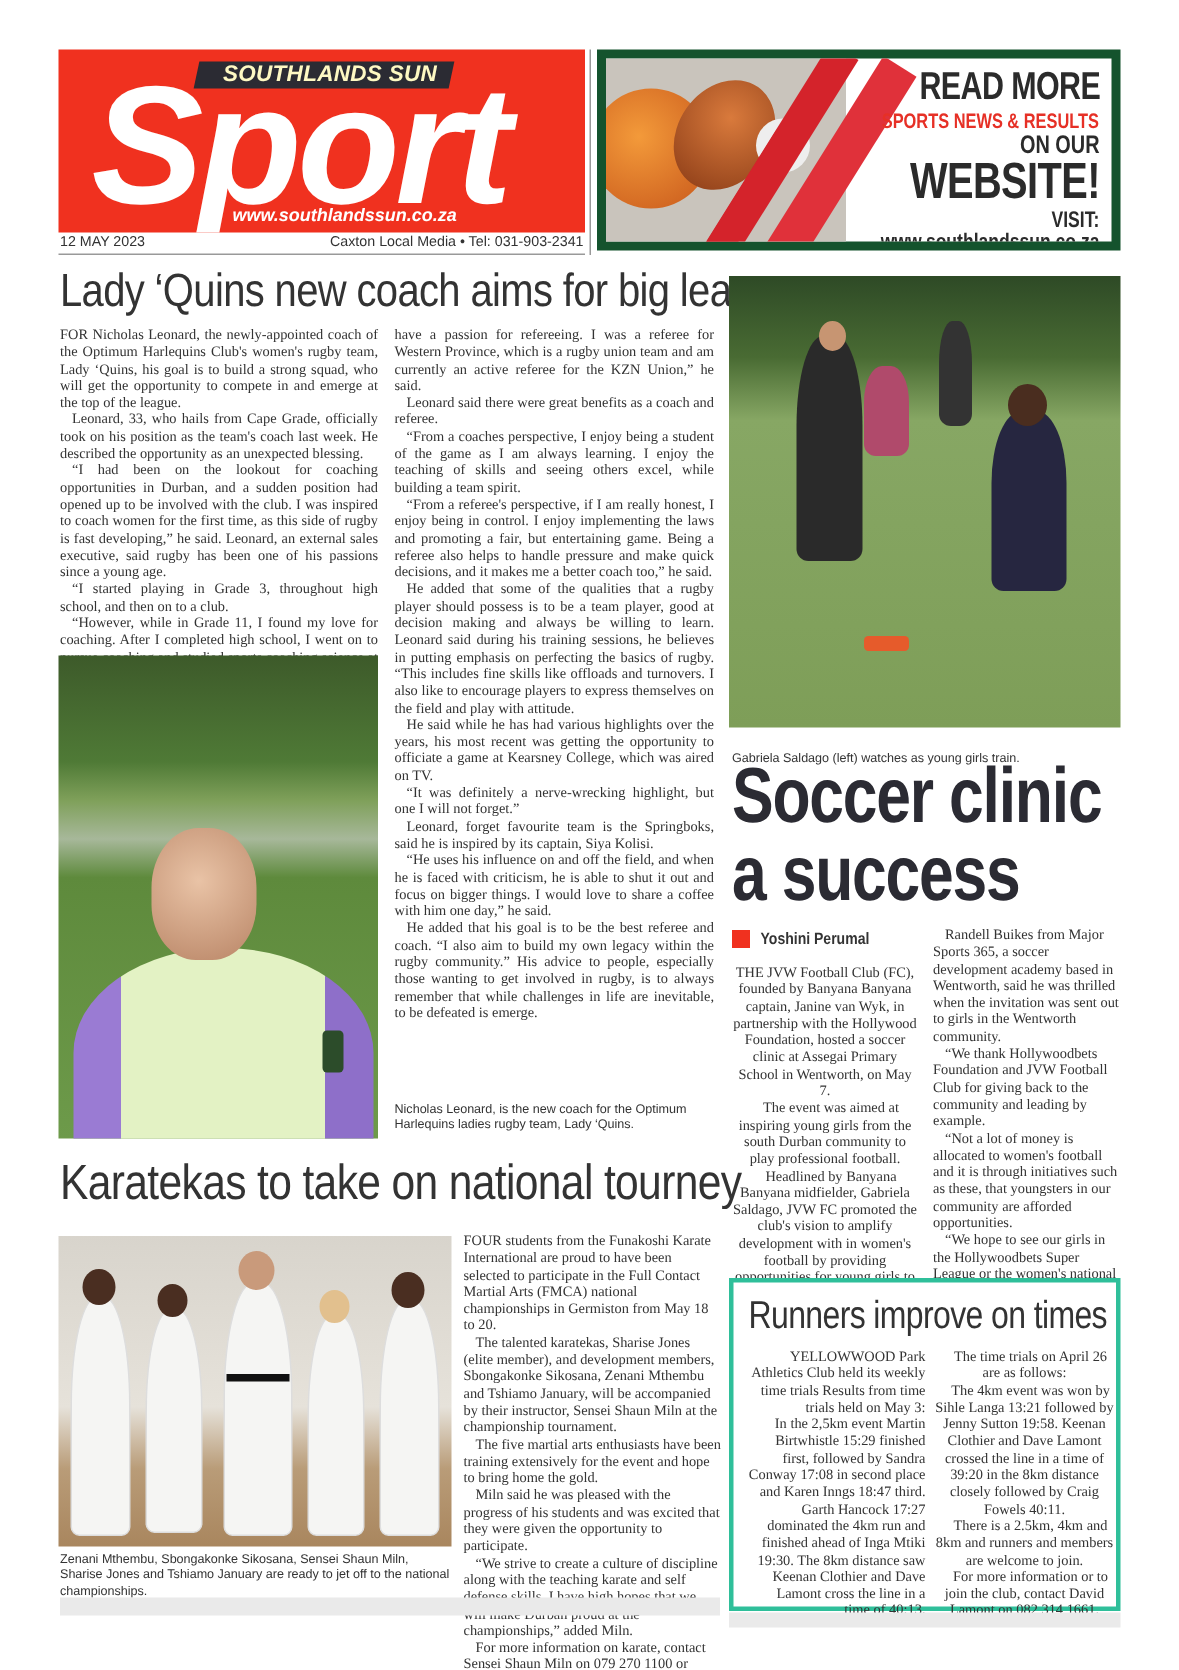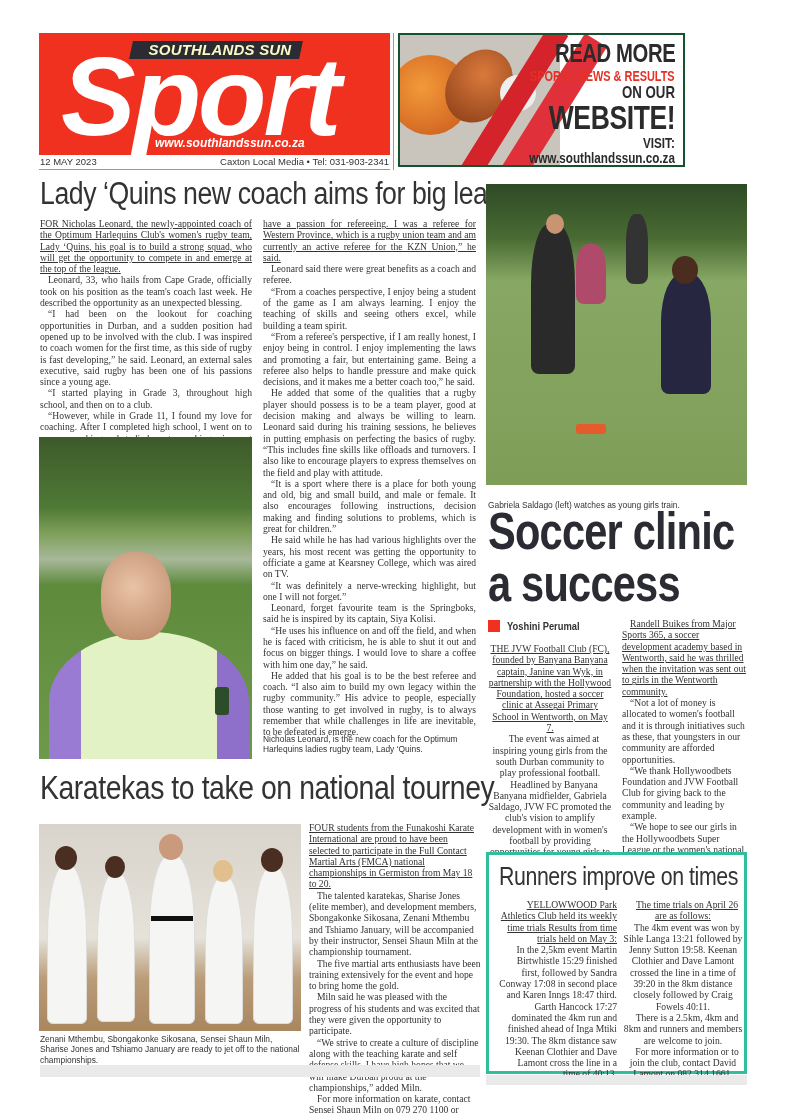--- a/index.html
+++ b/index.html
@@ -13,21 +13,21 @@
   .mast-tag { position: absolute; left: 92px; top: 8px; width: 170px; height: 18px; background: #2b2b33; transform: skewX(-12deg); }
   .mast-tag-text { position: absolute; left: 96px; top: 7px; width: 170px; text-align: center; color: #fef9c3; font: italic bold 15px/20px "Liberation Sans", sans-serif; letter-spacing: 0.2px; }
   .mast-sport { position: absolute; left: 22px; top: 4px; font: italic bold 112px/120px "Liberation Sans", sans-serif; color: #fff; letter-spacing: -3px; }
   .mast-url { position: absolute; left: 116px; top: 102px; font: italic bold 12px/16px "Liberation Sans", sans-serif; color: #fff; }
   .mast-date { left: 40px; top: 156px; font: 9.5px/12px "Liberation Sans", sans-serif; color: #333; }
   .mast-pub { left: 195px; top: 156px; width: 194px; text-align: right; font: 9.5px/12px "Liberation Sans", sans-serif; color: #333; }
   .mast-rule { left: 39px; top: 169px; width: 351px; height: 1px; background: #999; }
   .mast-vrule { left: 393px; top: 33px; width: 1px; height: 137px; background: #999; }
 
   
-  .promo { left: 398px; top: 33px; width: 287px; height: 134px; border: 2px solid #14532d; overflow: hidden; background: #fff; }
+  .promo { left: 398px; top: 33px; width: 349px; height: 134px; border: 6px solid #14532d; overflow: hidden; background: #fff; }
   .promo-art { position: absolute; left: 0; top: 0; width: 160px; height: 134px; background: #c9c4bc; }
   .ball-basket { position: absolute; left: -10px; top: 20px; width: 80px; height: 80px; border-radius: 50%; background: radial-gradient(circle at 40% 40%, #f39a3a, #c7561a); }
   .ball-rugby { position: absolute; left: 48px; top: 12px; width: 62px; height: 78px; border-radius: 50%; background: radial-gradient(circle at 45% 35%, #d97a3c, #8a3b16); transform: rotate(35deg); }
   .ball-white { position: absolute; left: 100px; top: 40px; width: 36px; height: 36px; border-radius: 50%; background: #eee; }
   .stripe1 { position: absolute; left: 95px; top: -20px; width: 22px; height: 200px; background: #d4232b; transform: rotate(32deg); }
   .stripe2 { position: absolute; left: 130px; top: -10px; width: 26px; height: 200px; background: #e0313a; transform: rotate(32deg); }
   .stripe3 { position: absolute; left: 70px; top: 40px; width: 18px; height: 160px; background: #b41a22; transform: rotate(32deg); }
   .promo-text { position: absolute; right: 8px; text-align: right; font-family: "Liberation Sans", sans-serif; font-weight: bold; transform-origin: right top; }
   .p-read { top: 4px; font-size: 26px; line-height: 28px; color: #2b2b2b; transform: scaleX(0.78); letter-spacing: -0.5px; }
   .p-sports { top: 33px; font-size: 14px; line-height: 16px; color: #e63026; transform: scaleX(0.78); }
@@ -38,21 +38,21 @@
 
   
   .hl-thin { font-family: "Liberation Sans", sans-serif; color: #333; font-weight: normal; letter-spacing: -0.5px; transform-origin: left top; }
   .hl-quins { left: 40px; top: 176px; font-size: 31px; line-height: 36px; transform: scaleX(0.86); white-space: nowrap; }
   .hl-karate { left: 40px; top: 768px; font-size: 33px; line-height: 40px; transform: scaleX(0.86); white-space: nowrap; }
   .hl-soccer { left: 488px; top: 506px; font: bold 52px/50px "Liberation Sans", sans-serif; color: #2b2b33; letter-spacing: -1px; transform: scaleX(0.80); transform-origin: left top; white-space: nowrap; }
 
   
   .bt { font: 9.6px/11.3px "Liberation Serif", serif; color: #333; text-align: justify; }
   .bt p { text-indent: 8px; }
-  .bt p:first-child { text-indent: 0; text-decoration: underline; }
+  .bt p:first-child { text-indent: 0; }
   .caption { font: 8.4px/10.4px "Liberation Sans", sans-serif; color: #333; }
 
   
   .photo { overflow: hidden; background: #6b8c4e; }
   .ph-coach { left: 39px; top: 437px; width: 213px; height: 322px; background: linear-gradient(180deg, #3d5a2a 0%, #4f7a36 22%, #7fa05a 30%, #a7b89a 38%, #5e8a3c 46%, #6d9a4a 100%); }
   .coach-head { position: absolute; left: 62px; top: 115px; width: 70px; height: 88px; border-radius: 45% 45% 42% 42%; background: radial-gradient(circle at 45% 40%, #e9c3a6, #b98566); }
   .coach-body { position: absolute; left: 10px; top: 195px; width: 200px; height: 140px; border-radius: 50% 50% 0 0; background: linear-gradient(90deg, #9a7bd3 0 16%, #e3f2c4 16% 84%, #8e6fc9 84%); }
   .coach-badge { position: absolute; left: 176px; top: 250px; width: 14px; height: 28px; border-radius: 3px; background: #2c4c2a; }
 
   .ph-soccer { left: 486px; top: 184px; width: 261px; height: 301px; background: linear-gradient(180deg, #2e4a26 0%, #496b33 18%, #87a764 32%, #7e9e58 100%); }
@@ -111,21 +111,20 @@
   <p>“I started playing in Grade 3, throughout high school, and then on to a club.</p>
   <p>“However, while in Grade 11, I found my love for coaching. After I completed high school, I went on to pursue coaching and studied sports coaching science at the Exercise Teachers Academy. Besides coaching, I</p>
 </div>
 
 <div class="abs bt" style="left:263px; top:218px; width:213px;">
   <p style="text-indent:0">have a passion for refereeing. I was a referee for Western Province, which is a rugby union team and am currently an active referee for the KZN Union,” he said.</p>
   <p>Leonard said there were great benefits as a coach and referee.</p>
   <p>“From a coaches perspective, I enjoy being a student of the game as I am always learning. I enjoy the teaching of skills and seeing others excel, while building a team spirit.</p>
   <p>“From a referee's perspective, if I am really honest, I enjoy being in control. I enjoy implementing the laws and promoting a fair, but entertaining game. Being a referee also helps to handle pressure and make quick decisions, and it makes me a better coach too,” he said.</p>
   <p>He added that some of the qualities that a rugby player should possess is to be a team player, good at decision making and always be willing to learn. Leonard said during his training sessions, he believes in putting emphasis on perfecting the basics of rugby. “This includes fine skills like offloads and turnovers. I also like to encourage players to express themselves on the field and play with attitude.</p>
-  <p>“It is a sport where there is a place for both young and old, big and small build, and male or female. It also encourages following instructions, decision making and finding solutions to problems, which is great for children.”</p>
   <p>He said while he has had various highlights over the years, his most recent was getting the opportunity to officiate a game at Kearsney College, which was aired on TV.</p>
   <p>“It was definitely a nerve-wrecking highlight, but one I will not forget.”</p>
   <p>Leonard, forget favourite team is the Springboks, said he is inspired by its captain, Siya Kolisi.</p>
   <p>“He uses his influence on and off the field, and when he is faced with criticism, he is able to shut it out and focus on bigger things. I would love to share a coffee with him one day,” he said.</p>
   <p>He added that his goal is to be the best referee and coach. “I also aim to build my own legacy within the rugby community.” His advice to people, especially those wanting to get involved in rugby, is to always remember that while challenges in life are inevitable, to be defeated is emerge.</p>
 </div>
 
 <div class="abs photo ph-coach">
   <div class="coach-body"></div>
   <div class="coach-head"></div>
@@ -150,22 +149,22 @@
 <div class="abs byline-mark"></div>
 <div class="abs byline">Yoshini Perumal</div>
 
 <div class="abs bt" style="left:488px; top:643px; width:124px; text-align:center;">
   <p>THE JVW Football Club (FC), founded by Banyana Banyana captain, Janine van Wyk, in partnership with the Hollywood Foundation, hosted a soccer clinic at Assegai Primary School in Wentworth, on May 7.</p>
   <p>The event was aimed at inspiring young girls from the south Durban community to play professional football.</p>
   <p>Headlined by Banyana Banyana midfielder, Gabriela Saldago, JVW FC promoted the club's vision to amplify development with in women's football by providing opportunities for young girls to participate in sports through club structures.</p>
 </div>
 <div class="abs bt" style="left:622px; top:618px; width:124px; text-align:left;">
   <p style="text-indent:8px">Randell Buikes from Major Sports 365, a soccer development academy based in Wentworth, said he was thrilled when the invitation was sent out to girls in the Wentworth community.</p>
+  <p>“We thank Hollywoodbets Foundation and JVW Football Club for giving back to the community and leading by example.</p>
   <p>“Not a lot of money is allocated to women's football and it is through initiatives such as these, that youngsters in our community are afforded opportunities.</p>
-  <p>“We thank Hollywoodbets Foundation and JVW Football Club for giving back to the community and leading by example.</p>
   <p>“We hope to see our girls in the Hollywoodbets Super League or the women's national team in the future,” added Buikes.</p>
 </div>
 
 <h1 class="abs hl-thin hl-karate">Karatekas to take on national tourney</h1>
 
 <div class="abs photo ph-karate">
   <div class="k-fig" style="left:8px; top:40px; width:40px; height:160px;"></div>
   <div class="k-head" style="left:16px; top:22px; width:22px; height:24px;"></div>
   <div class="k-fig" style="left:58px; top:48px; width:38px; height:150px;"></div>
   <div class="k-head" style="left:66px; top:32px; width:20px; height:22px;"></div>

